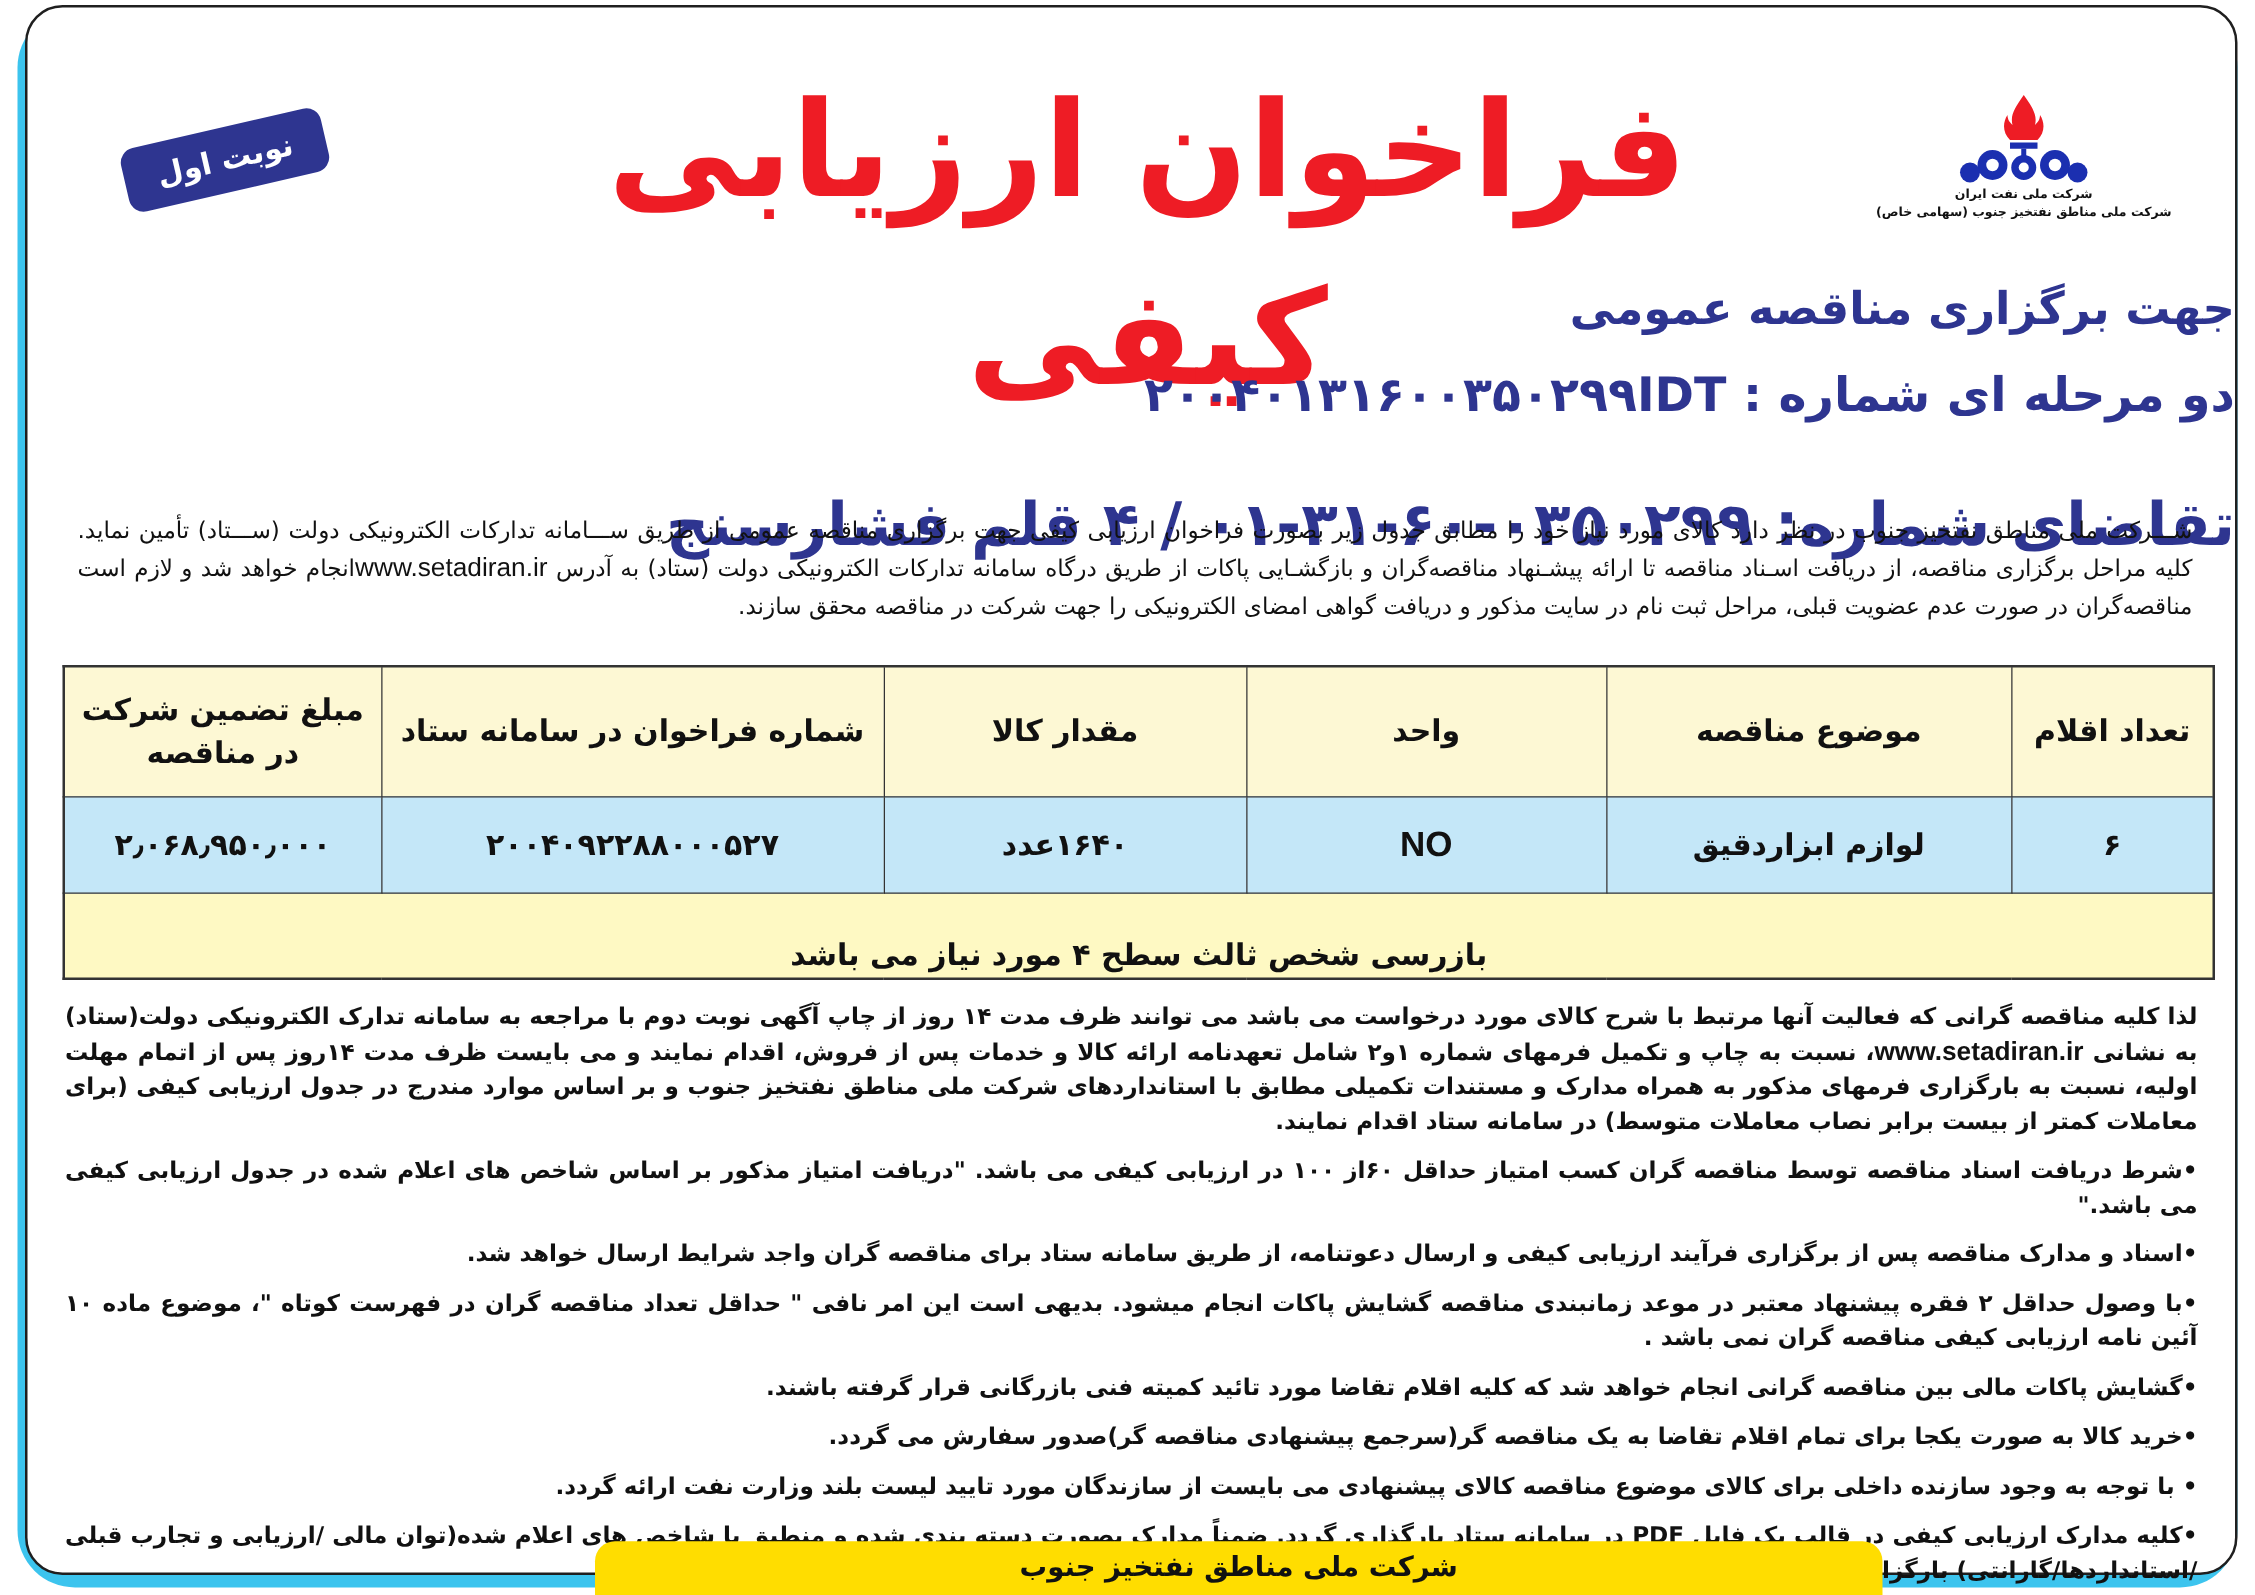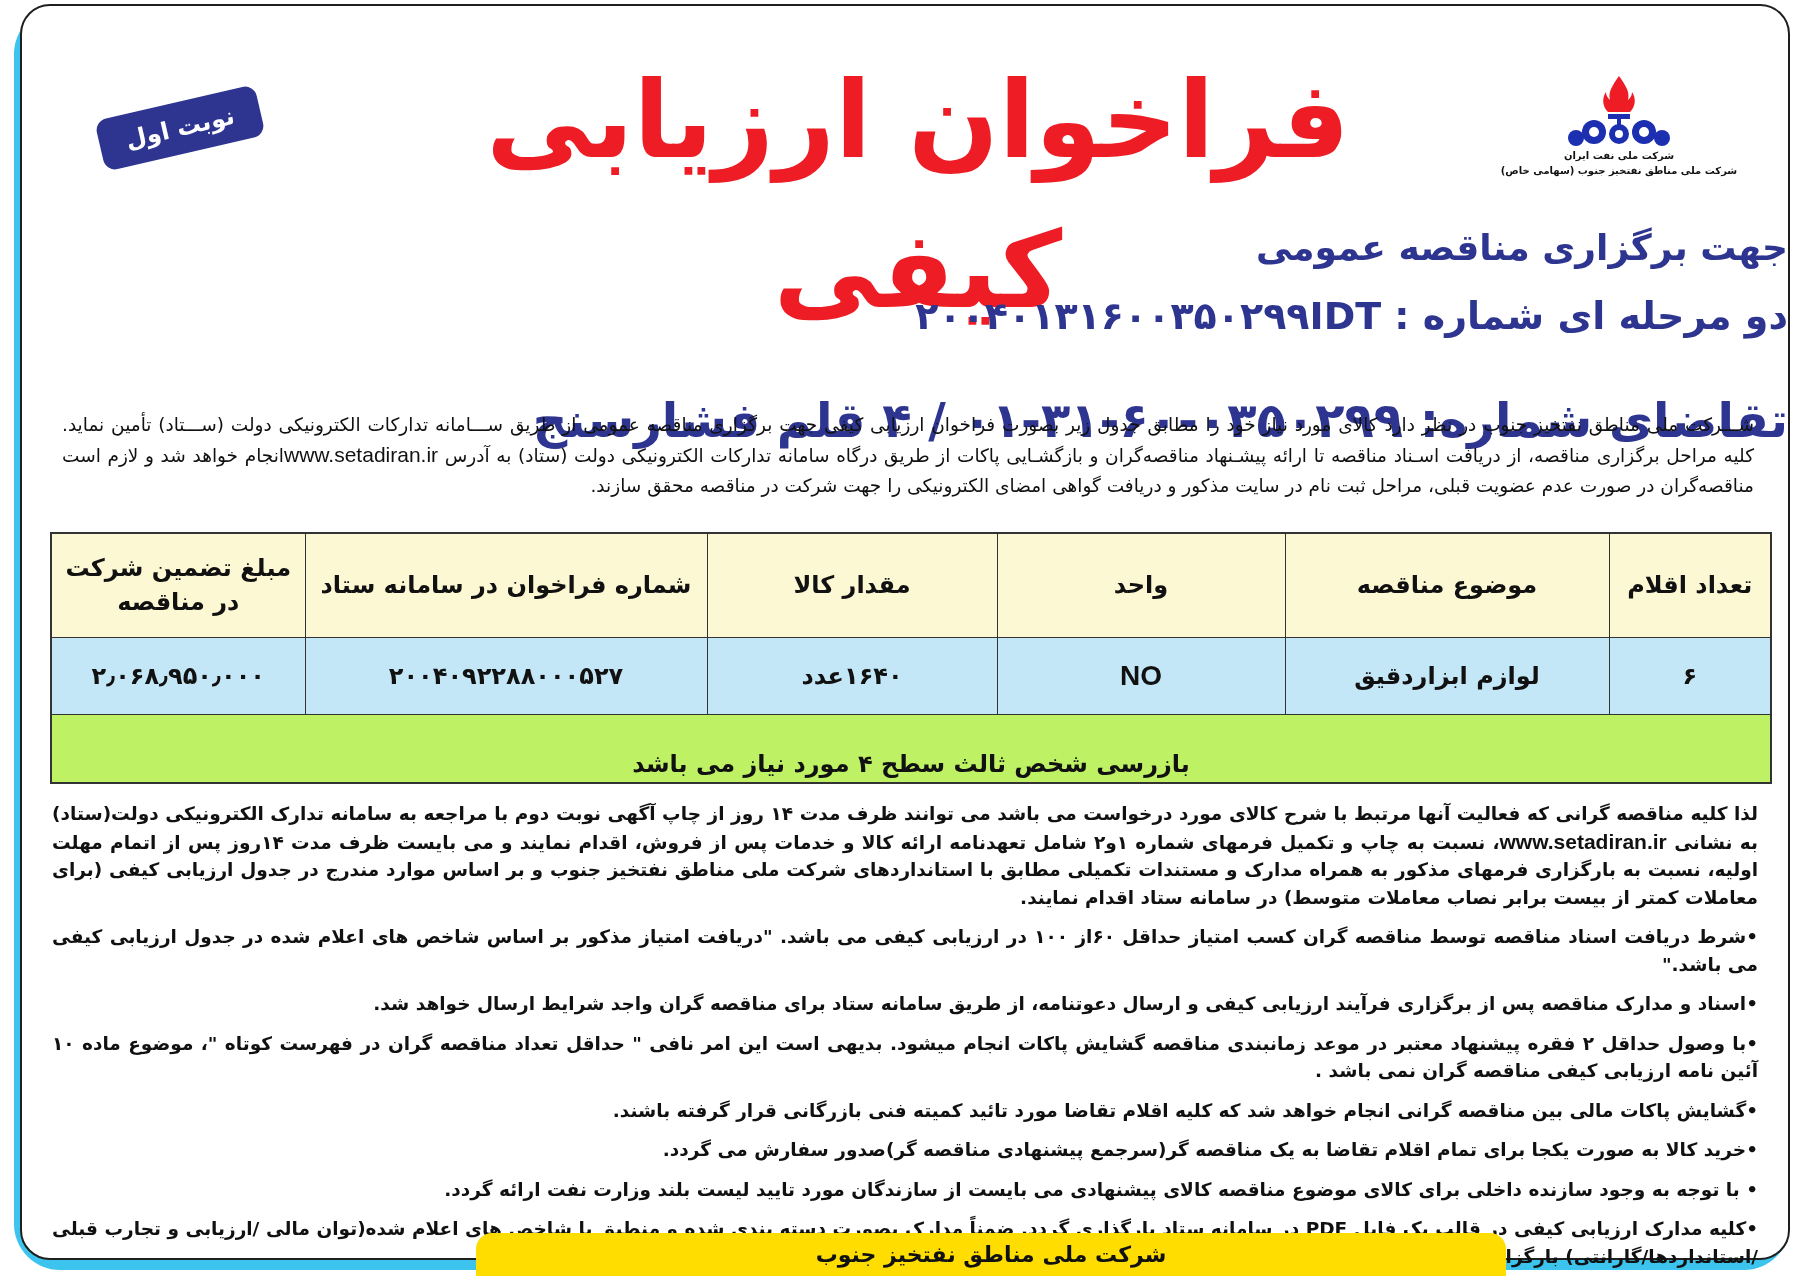--- a/index.html
+++ b/index.html
@@ -53,21 +53,21 @@
     border: 2px solid #333; border-collapse: collapse; table-layout: fixed;
   }
   .tbl td, .tbl th {
     border: 1.5px solid #333; text-align: center; vertical-align: middle;
     font-weight: bold; color: #111;
   }
   .tbl thead tr { background: #fdf8d4; height: 104px; }
   .tbl thead th { font-size: 24px; line-height: 34px; font-weight: bold; }
   .tbl tbody tr.row-data { background: #c4e7f8; height: 68px; }
   .tbl tbody tr.row-data td { font-size: 24px; }
-  .tbl tbody tr.row-note { background: #bef264; height: 56px; }
+  .tbl tbody tr.row-note { background: #fef9c3; height: 56px; }
   .tbl tbody tr.row-note td { font-size: 24px; padding-top: 30px; }
 
   .watermark {
     position: absolute; left: 560px; top: 550px; width: 680px; height: 200px;
     pointer-events: none; text-align: center; direction: ltr;
   }
   .watermark .wm-en { font-size: 128px; font-weight: bold; color: rgba(200,190,140,0.35); line-height: 130px; letter-spacing: 2px; }
   .watermark .wm-fa { font-size: 44px; color: rgba(170,170,170,0.35); line-height: 50px; direction: rtl; letter-spacing: 14px; }
 
   

